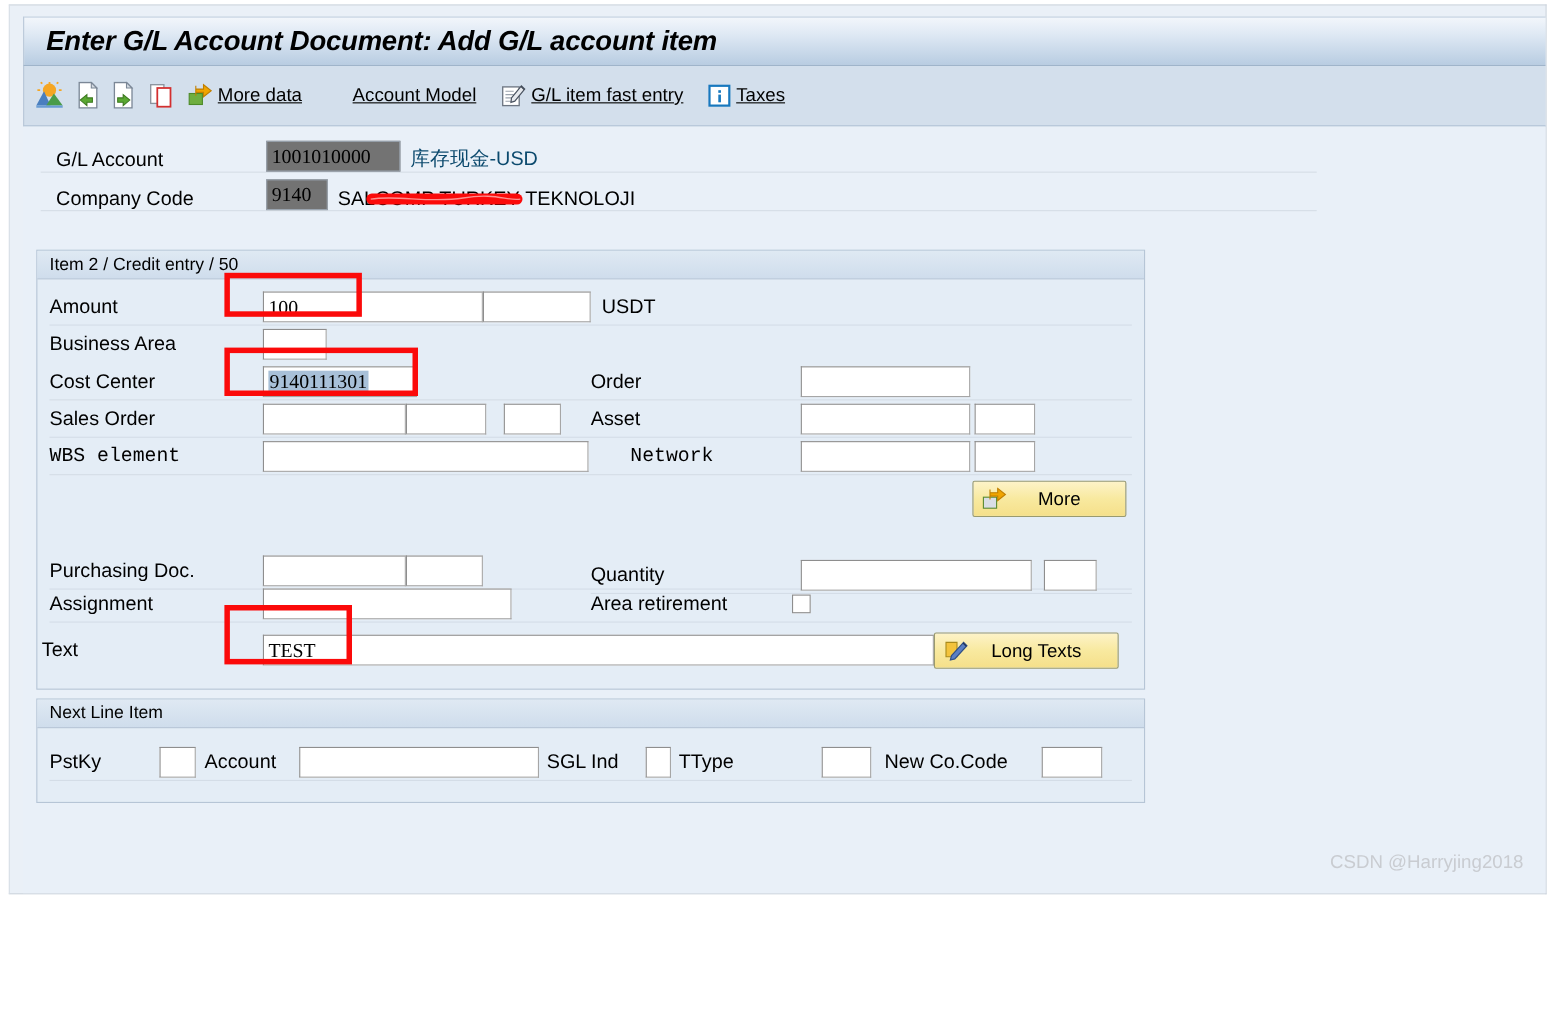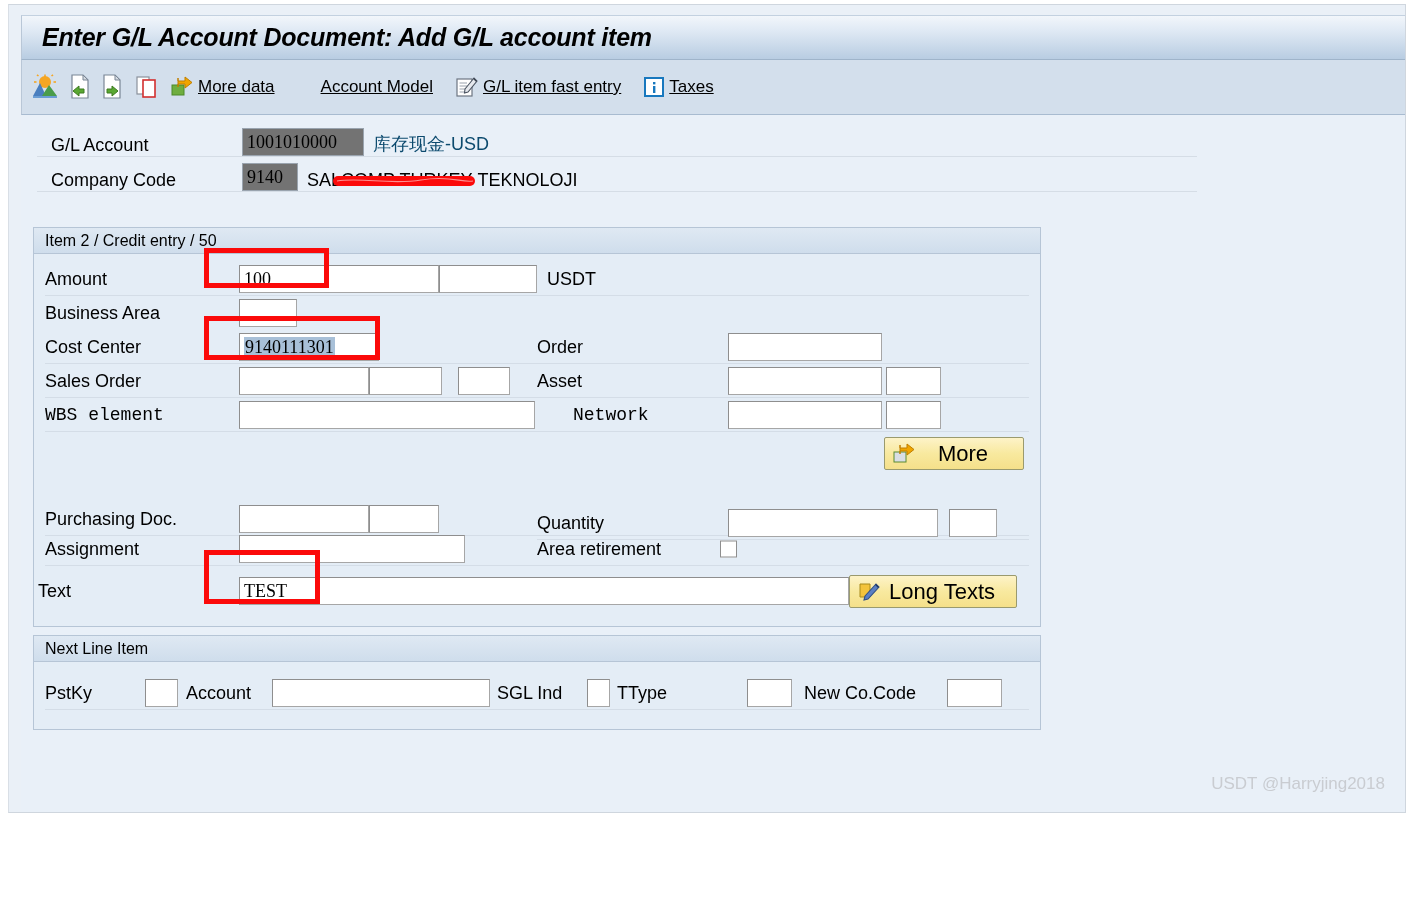--- a/index.html
+++ b/index.html
@@ -216,21 +216,21 @@
 
   
   .btn-yellow {
     background: linear-gradient(to bottom, #fdf3c8 0%, #f8e99f 50%, #f5e08a 100%);
     border: 1px solid #9a9a6e;
     border-radius: 2px;
     height: 32px;
     display: flex;
     align-items: center;
     justify-content: center;
-    font-size: 22px;
+    font-size: 17px;
     color: #000;
     box-sizing: border-box;
     position: absolute;
   }
   .btn-yellow .b-icon {
     position: absolute;
     left: 7px;
     top: 50%;
     transform: translateY(-50%);
     display: flex;
@@ -493,20 +493,20 @@
           <div class="sap-input fin" style="left:553px; width:23px;"></div>
           <div class="flabel" style="left:583px;">TType</div>
           <div class="sap-input fin" style="left:713px; width:45px;"></div>
           <div class="flabel" style="left:770px;">New Co.Code</div>
           <div class="sap-input fin" style="left:913px; width:55px;"></div>
           <div class="sep"></div>
         </div>
       </div>
     </div>
 
-    <div id="watermark">USDT @Harryjing2018</div>
+    <div id="watermark">CSDN @Harryjing2018</div>
   </div>
 
   <div class="annot" style="left:195px; top:243px; width:125px; height:40px;"></div>
   <div class="annot" style="left:195px; top:311px; width:176px; height:44px;"></div>
   <div class="annot" style="left:195px; top:545px; width:116px; height:54px;"></div>
 
 </div>
 
 </body></html>

